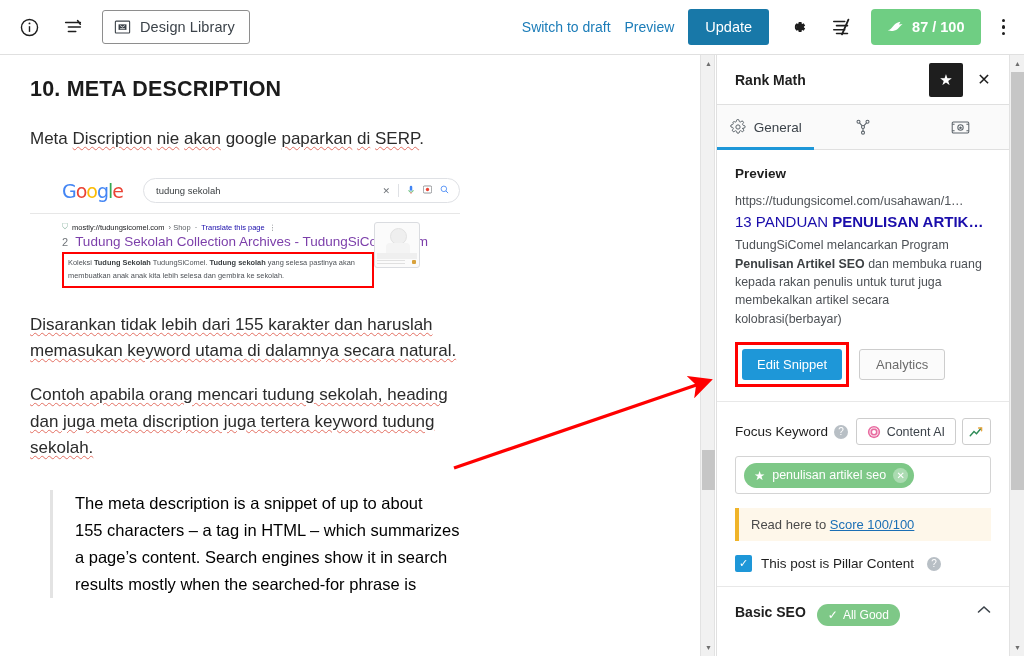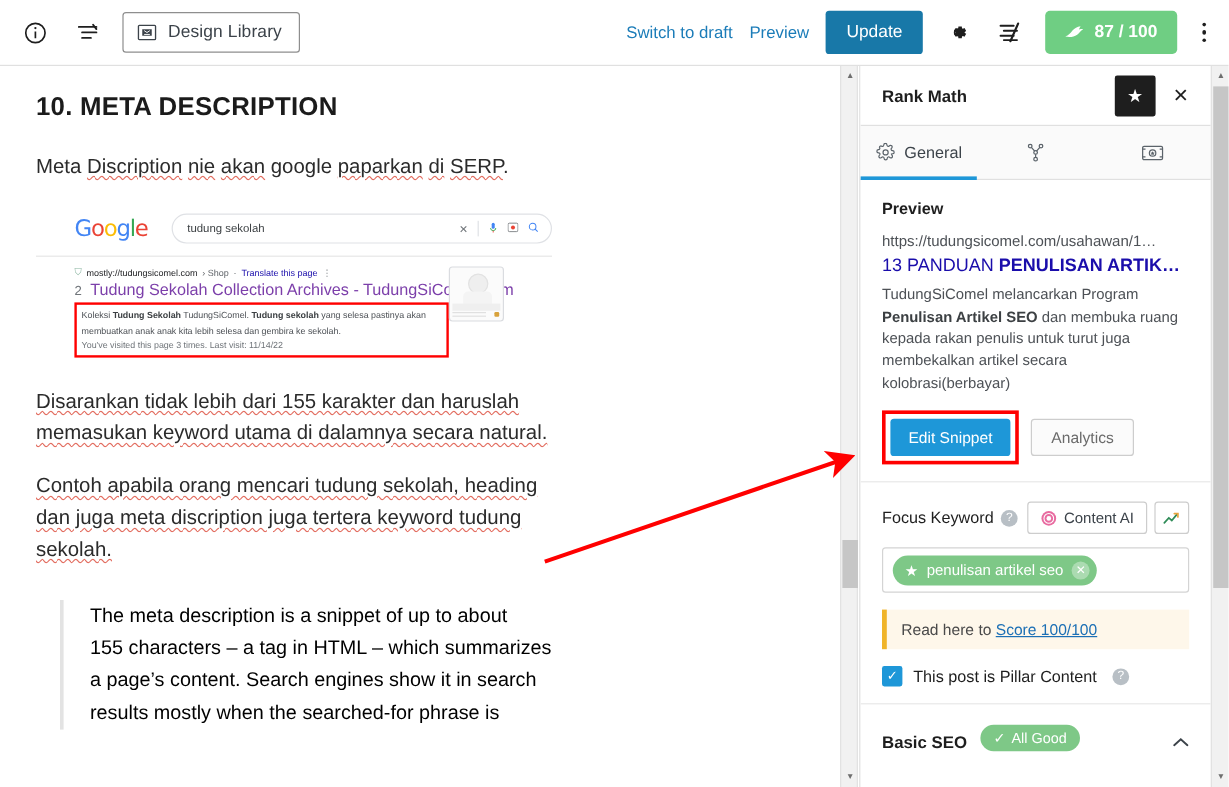--- a/index.html
+++ b/index.html
@@ -328,21 +328,21 @@
   .pillar-row { display:flex; align-items:center; gap:9px; margin-top: 14px; }
   .cbx {
     width: 17px; height: 17px; background:#1e97d8; border-radius: 2px;
     display:flex;align-items:center;justify-content:center;color:#fff;font-size:11px;
     cursor:pointer;
   }
   .pillar-label { font-size: 13.5px; color:#1e1e1e; }
 
   .basic-seo {
     padding: 17px 18px;
-    display: flex; align-items: flex-end; gap: 11px;
+    display: flex; align-items: flex-start; gap: 11px;
   }
   .bs-title { font-size: 14px; font-weight: bold; color:#1e1e1e; }
   .bs-badge {
     background:#7ec887;color:#fff;border-radius:12px;
     height:22px;padding:0 11px;display:flex;align-items:center;gap:5px;
     font-size:12px; cursor:pointer;
   }
   .chev { margin-left:auto; color:#3c434a; font-size:11px; cursor:pointer; }
 
   
@@ -487,21 +487,20 @@
 
         <div class="serp-title-row">
           <span class="serp-rank">2</span>
           <span class="serp-title">Tudung Sekolah Collection Archives - TudungSiComel.com</span>
         </div>
 
         <div class="serp-desc-box">
           <div class="serp-desc">
             <span>Koleksi </span><b>Tudung Sekolah</b><span> TudungSiComel. </span><b>Tudung sekolah</b><span> yang selesa pastinya akan membuatkan anak anak kita lebih selesa dan gembira ke sekolah.</span>
           </div>
-          <div class="serp-visited">You've visited this page 3 times. Last visit: 11/14/22</div>
         </div>
 
         <div class="serp-thumb">
           <div class="thumb-person">
             <div class="thumb-head"></div>
             <div class="thumb-body"></div>
           </div>
           <div class="thumb-band"></div>
           <div class="thumb-cap">
               <i></i>

